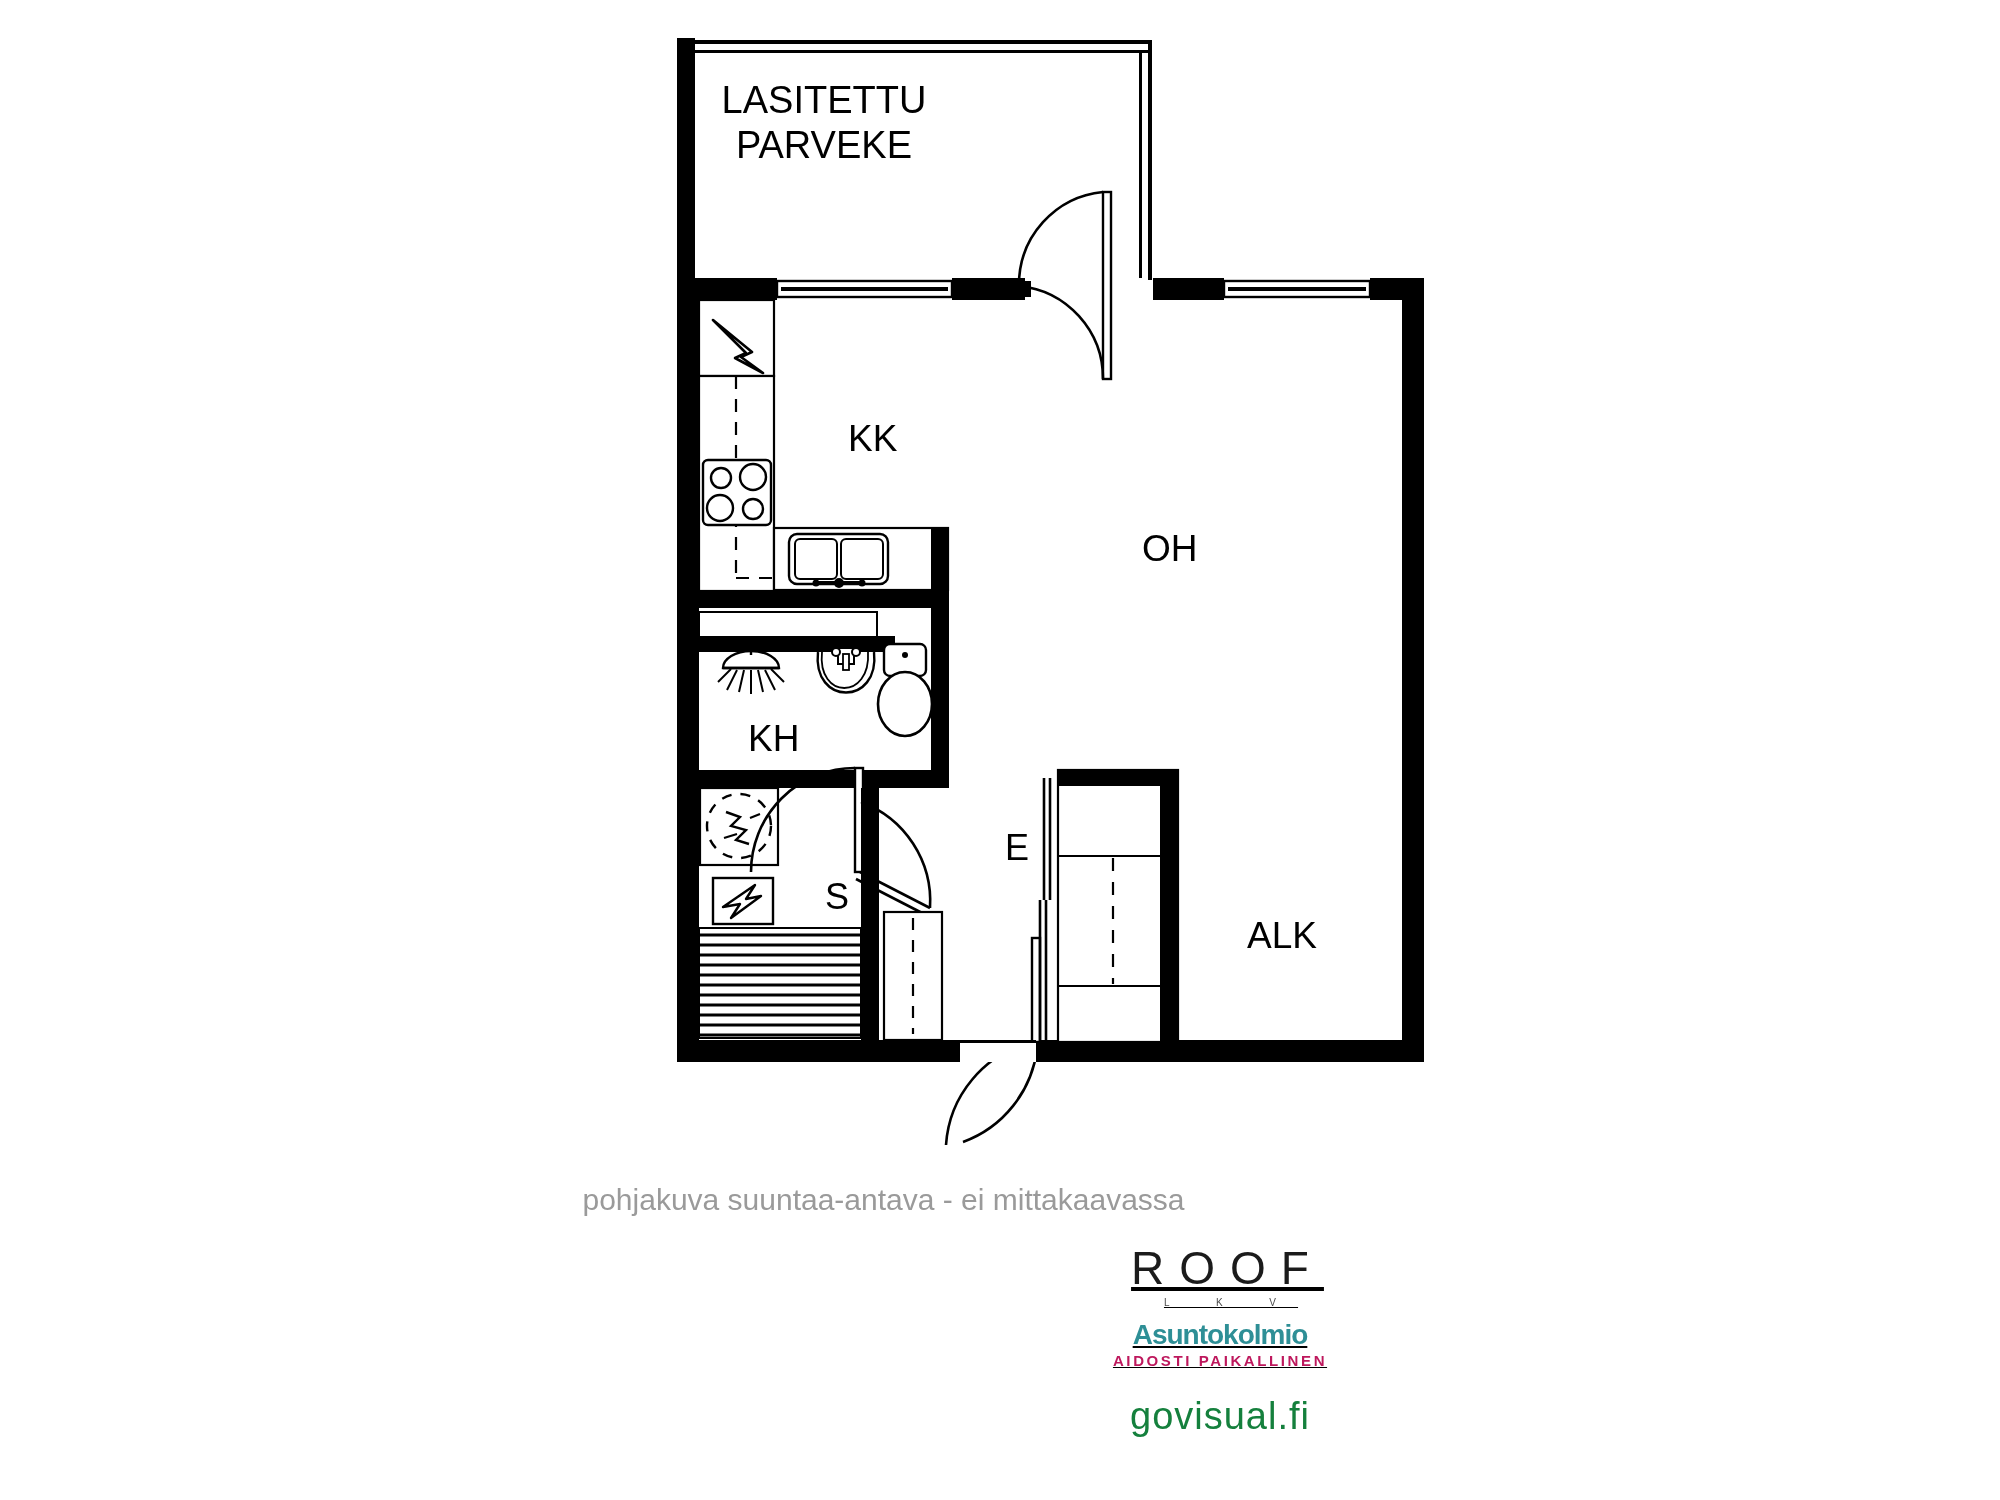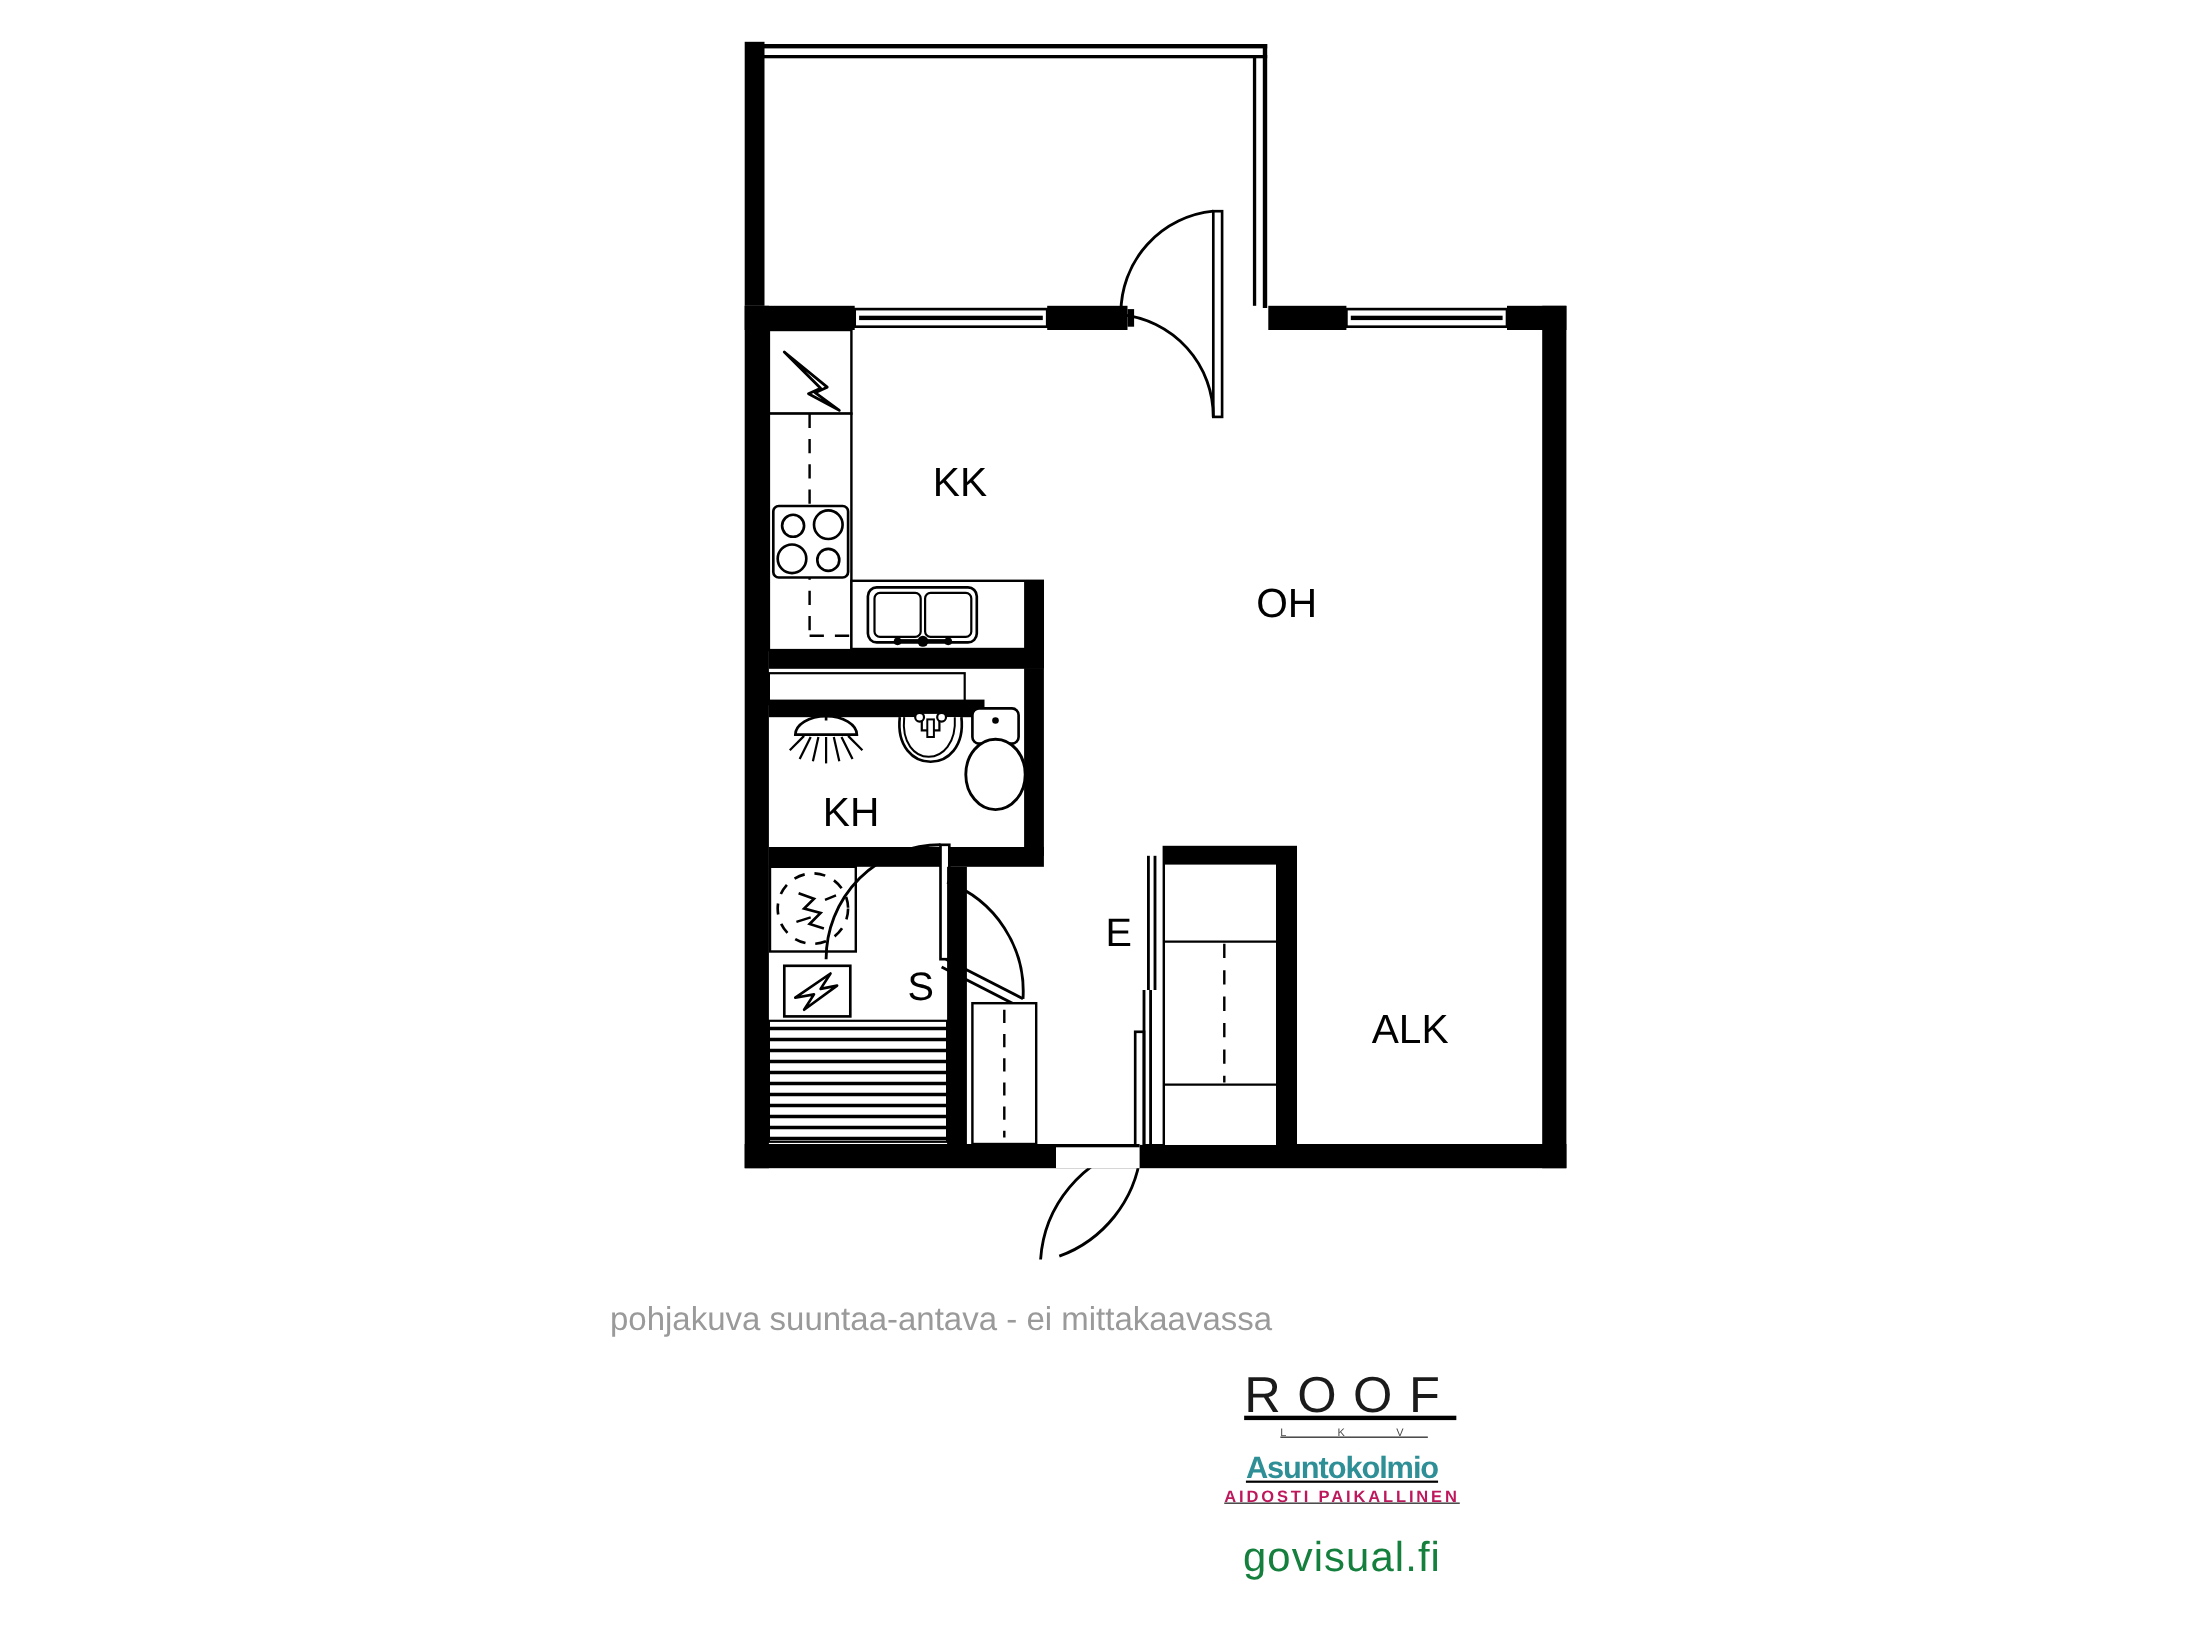--- a/index.html
+++ b/index.html
@@ -30,20 +30,21 @@
     position: absolute;
     left: 0;
     top: 1183px;
     width: 1711px;
     text-align: center;
     font-size: 30px;
     color: #9a9a9a;
     font-family: "Liberation Sans", sans-serif;
     letter-spacing: 0px;
     white-space: nowrap;
+    padding-left: 28px;
   }
   .brand-block {
     position: absolute;
     left: 1005px;
     top: 1245px;
     width: 430px;
     text-align: center;
     text-decoration: underline;
   }
   .roof-word {
@@ -296,20 +297,24 @@
       <line x1="1113" y1="858" x2="1113" y2="984" stroke="#000" stroke-width="2.2" stroke-dasharray="13 11"></line>
 
       <line x1="1044" y1="778" x2="1044" y2="900" stroke="#000" stroke-width="2.6"></line>
       <line x1="1050" y1="778" x2="1050" y2="900" stroke="#000" stroke-width="2.6"></line>
       <line x1="1040" y1="900" x2="1040" y2="1042" stroke="#000" stroke-width="2.6"></line>
       <line x1="1046" y1="900" x2="1046" y2="1042" stroke="#000" stroke-width="2.6"></line>
     </g>
 
   </svg>
 
+  <div class="room-label" style="left:694px; top:78px; width:260px; text-align:center; font-size:38px; line-height:1.18;">
+    <div>LASITETTU</div>
+    <div>PARVEKE</div>
+  </div>
 
   <div class="room-label" style="left:848px; top:418px; font-size:37px;">KK</div>
 
   <div class="room-label" style="left:1142px; top:528px; font-size:37px;">OH</div>
 
   <div class="room-label" style="left:748px; top:718px; font-size:37px;">KH</div>
 
   <div class="room-label" style="left:1005px; top:827px; font-size:36px;">E</div>
 
   <div class="room-label" style="left:825px; top:876px; font-size:36px;">S</div>

